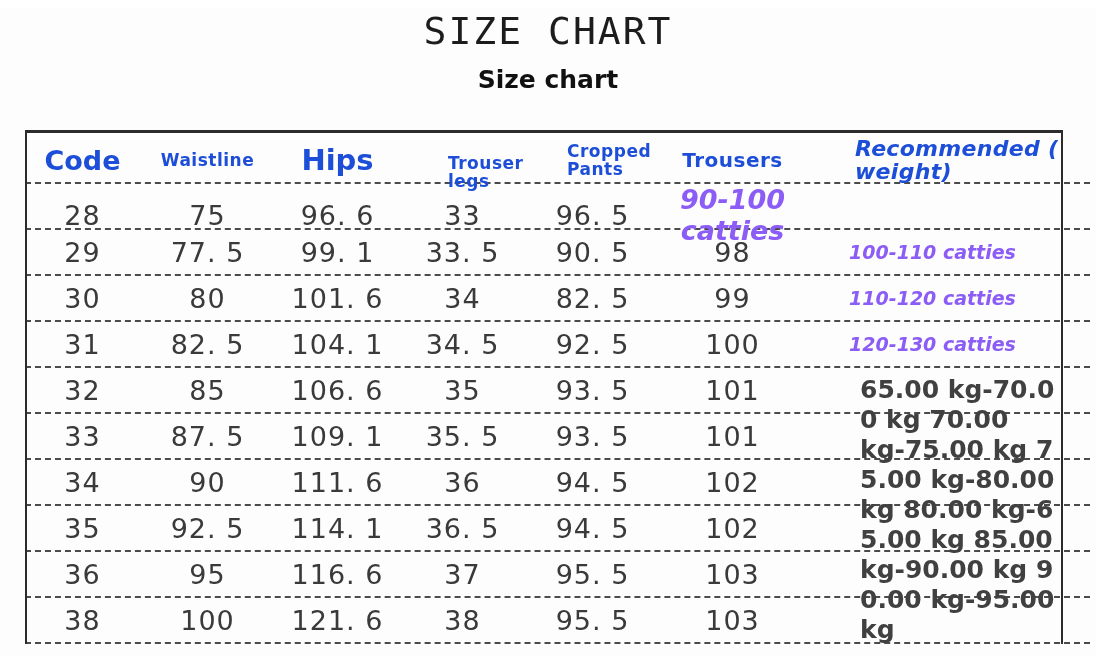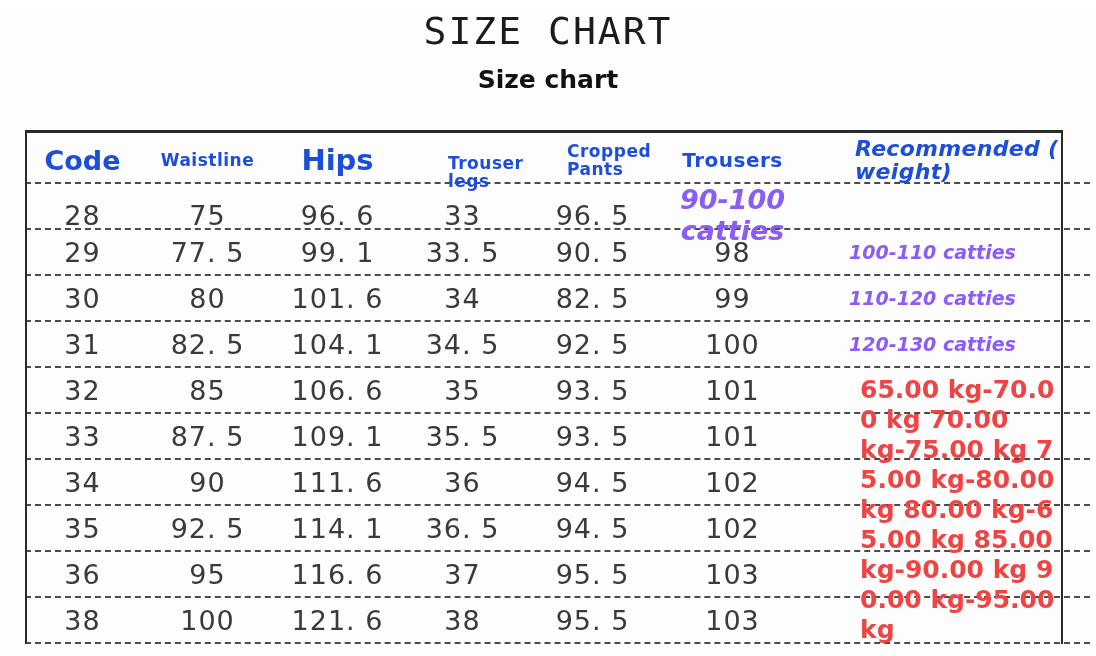--- a/index.html
+++ b/index.html
@@ -30,21 +30,21 @@
 
   .dcell{font-size:27px;color:#3a3a3a;letter-spacing:1px;}
   .cell-recommended{font-size:19px;font-weight:700;color:#8b5cf6;letter-spacing:0;font-style:italic;}
   .row-0 .cell-recommended{font-size:27px;}
 
   .border-overlay{position:absolute;left:0;top:0;width:1038px;height:514px;box-sizing:border-box;
        border-left:2px solid #2b2b2b;border-top:3px solid #2b2b2b;border-right:2px solid #2b2b2b;
        pointer-events:none;}
 
   .weight-block{position:absolute;left:835px;top:245px;width:225px;
-       font-weight:700;font-size:25px;line-height:30px;color:#ef4444;text-align:left;}
+       font-weight:700;font-size:25px;line-height:30px;color:#404040;text-align:left;}
   .weight-line{white-space:nowrap;}
 </style>
 </head>
 <body>
 
 <div class="page">
   <h1 class="title">SIZE CHART</h1>
   <h2 class="subtitle">Size chart</h2>
 
   <div class="table-wrap">

